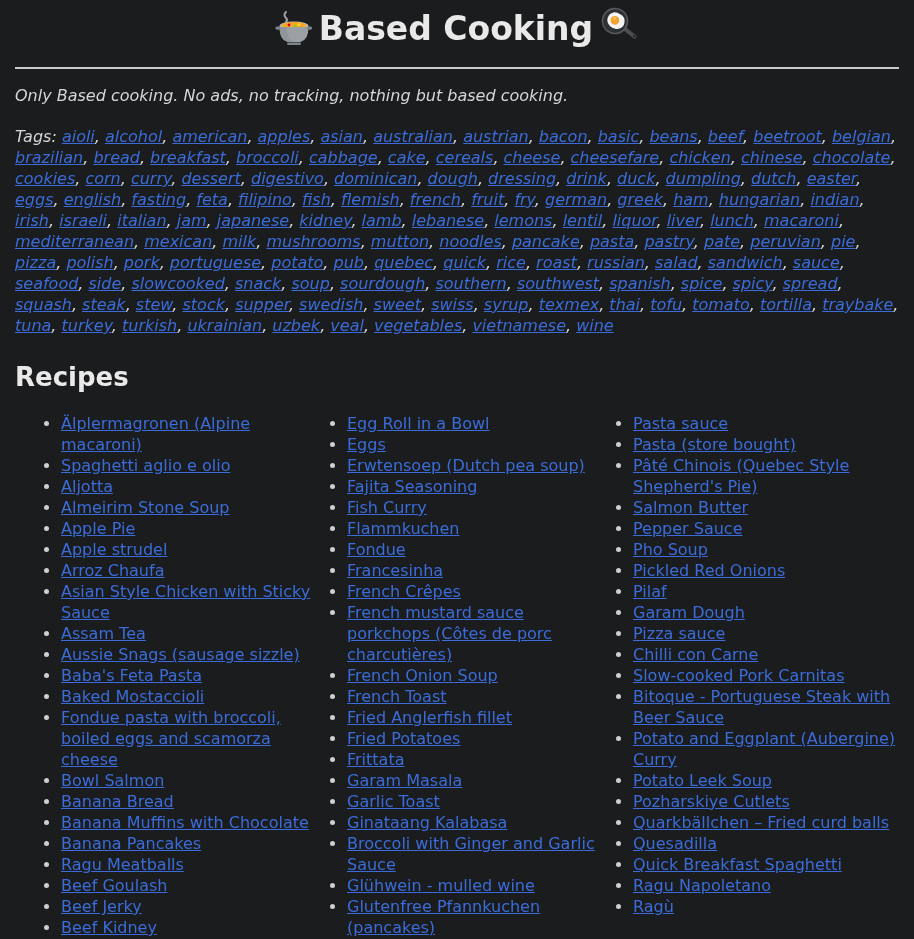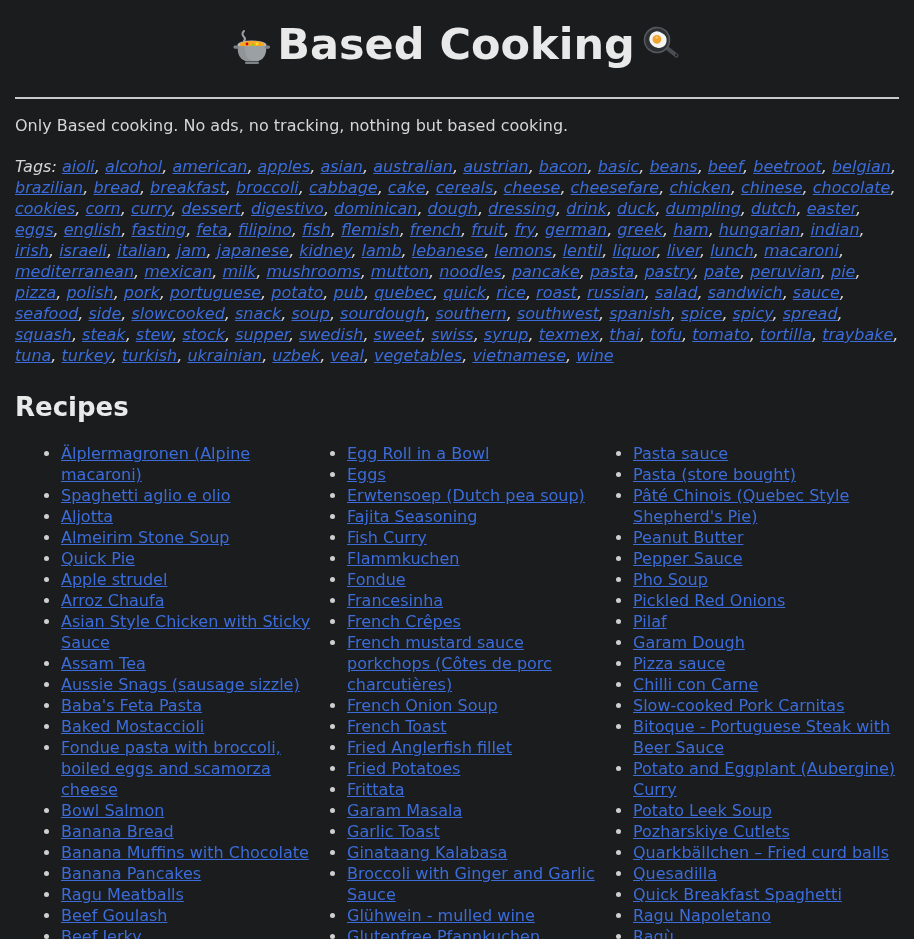--- a/index.html
+++ b/index.html
@@ -4,26 +4,26 @@
 <style>
   html,body{margin:0;padding:0;}
   body{
     width:914px;height:939px;overflow:hidden;
     background:#1a1c1e;color:#d6d6d6;
     font-family:"DejaVu Sans",sans-serif;font-size:16px;
   }
   .container{padding:0 15px;}
   a{color:#3b6cd9;text-decoration:underline;}
   h1{
-    text-align:center;font-size:43px;line-height:44px;
-    margin:22px 0;color:#e9e9e9;font-weight:bold;
+    text-align:center;font-size:33px;line-height:44px;
+    margin:7px 0;color:#e9e9e9;font-weight:bold;
   }
   h1 .emoji{display:inline-block;vertical-align:-9px;margin:0 6px;}
   hr{border:none;border-top:2px solid #c9c9c9;margin:0;}
-  p.tagline{margin:16px 0;line-height:21px;}
+  p.tagline{margin:16px 0;line-height:21px;font-style:italic;}
   p.tags{margin:20px 0 0;font-style:italic;line-height:21px;}
   h2{font-size:26px;line-height:31px;margin:26px 0 8px;color:#e9e9e9;font-weight:bold;}
   .recipes-grid{
     display:grid;grid-template-columns:repeat(3,270px);column-gap:16px;
     margin:17px 0 0 43px;align-items:start;
   }
   ul.recipe-col{
     margin:3px;padding:0;list-style:disc outside;
     line-height:21px;color:#cfcfcf;
   }
@@ -66,21 +66,21 @@
   <p class="tags"><i>Tags: </i><span><a href="#">aioli</a>, <a href="#">alcohol</a>, <a href="#">american</a>, <a href="#">apples</a>, <a href="#">asian</a>, <a href="#">australian</a>, <a href="#">austrian</a>, <a href="#">bacon</a>, <a href="#">basic</a>, <a href="#">beans</a>, <a href="#">beef</a>, <a href="#">beetroot</a>, <a href="#">belgian</a>, <a href="#">brazilian</a>, <a href="#">bread</a>, <a href="#">breakfast</a>, <a href="#">broccoli</a>, <a href="#">cabbage</a>, <a href="#">cake</a>, <a href="#">cereals</a>, <a href="#">cheese</a>, <a href="#">cheesefare</a>, <a href="#">chicken</a>, <a href="#">chinese</a>, <a href="#">chocolate</a>, <a href="#">cookies</a>, <a href="#">corn</a>, <a href="#">curry</a>, <a href="#">dessert</a>, <a href="#">digestivo</a>, <a href="#">dominican</a>, <a href="#">dough</a>, <a href="#">dressing</a>, <a href="#">drink</a>, <a href="#">duck</a>, <a href="#">dumpling</a>, <a href="#">dutch</a>, <a href="#">easter</a>, <a href="#">eggs</a>, <a href="#">english</a>, <a href="#">fasting</a>, <a href="#">feta</a>, <a href="#">filipino</a>, <a href="#">fish</a>, <a href="#">flemish</a>, <a href="#">french</a>, <a href="#">fruit</a>, <a href="#">fry</a>, <a href="#">german</a>, <a href="#">greek</a>, <a href="#">ham</a>, <a href="#">hungarian</a>, <a href="#">indian</a>, <a href="#">irish</a>, <a href="#">israeli</a>, <a href="#">italian</a>, <a href="#">jam</a>, <a href="#">japanese</a>, <a href="#">kidney</a>, <a href="#">lamb</a>, <a href="#">lebanese</a>, <a href="#">lemons</a>, <a href="#">lentil</a>, <a href="#">liquor</a>, <a href="#">liver</a>, <a href="#">lunch</a>, <a href="#">macaroni</a>, <a href="#">mediterranean</a>, <a href="#">mexican</a>, <a href="#">milk</a>, <a href="#">mushrooms</a>, <a href="#">mutton</a>, <a href="#">noodles</a>, <a href="#">pancake</a>, <a href="#">pasta</a>, <a href="#">pastry</a>, <a href="#">pate</a>, <a href="#">peruvian</a>, <a href="#">pie</a>, <a href="#">pizza</a>, <a href="#">polish</a>, <a href="#">pork</a>, <a href="#">portuguese</a>, <a href="#">potato</a>, <a href="#">pub</a>, <a href="#">quebec</a>, <a href="#">quick</a>, <a href="#">rice</a>, <a href="#">roast</a>, <a href="#">russian</a>, <a href="#">salad</a>, <a href="#">sandwich</a>, <a href="#">sauce</a>, <a href="#">seafood</a>, <a href="#">side</a>, <a href="#">slowcooked</a>, <a href="#">snack</a>, <a href="#">soup</a>, <a href="#">sourdough</a>, <a href="#">southern</a>, <a href="#">southwest</a>, <a href="#">spanish</a>, <a href="#">spice</a>, <a href="#">spicy</a>, <a href="#">spread</a>, <a href="#">squash</a>, <a href="#">steak</a>, <a href="#">stew</a>, <a href="#">stock</a>, <a href="#">supper</a>, <a href="#">swedish</a>, <a href="#">sweet</a>, <a href="#">swiss</a>, <a href="#">syrup</a>, <a href="#">texmex</a>, <a href="#">thai</a>, <a href="#">tofu</a>, <a href="#">tomato</a>, <a href="#">tortilla</a>, <a href="#">traybake</a>, <a href="#">tuna</a>, <a href="#">turkey</a>, <a href="#">turkish</a>, <a href="#">ukrainian</a>, <a href="#">uzbek</a>, <a href="#">veal</a>, <a href="#">vegetables</a>, <a href="#">vietnamese</a>, <a href="#">wine</a></span></p>
 
   <h2>Recipes</h2>
 
   <div class="recipes-grid">
     <ul class="recipe-col">
         <li><a href="#">Älplermagronen (Alpine macaroni)</a></li>
         <li><a href="#">Spaghetti aglio e olio</a></li>
         <li><a href="#">Aljotta</a></li>
         <li><a href="#">Almeirim Stone Soup</a></li>
-        <li><a href="#">Quick Pie</a></li>
+        <li><a href="#">Apple Pie</a></li>
         <li><a href="#">Apple strudel</a></li>
         <li><a href="#">Arroz Chaufa</a></li>
         <li><a href="#">Asian Style Chicken with Sticky Sauce</a></li>
         <li><a href="#">Assam Tea</a></li>
         <li><a href="#">Aussie Snags (sausage sizzle)</a></li>
         <li><a href="#">Baba's Feta Pasta</a></li>
         <li><a href="#">Baked Mostaccioli</a></li>
         <li><a href="#">Fondue pasta with broccoli, boiled eggs and scamorza cheese</a></li>
         <li><a href="#">Bowl Salmon</a></li>
         <li><a href="#">Banana Bread</a></li>
@@ -111,21 +111,21 @@
         <li><a href="#">Garlic Toast</a></li>
         <li><a href="#">Ginataang Kalabasa</a></li>
         <li><a href="#">Broccoli with Ginger and Garlic Sauce</a></li>
         <li><a href="#">Glühwein - mulled wine</a></li>
         <li><a href="#">Glutenfree Pfannkuchen (pancakes)</a></li>
       </ul>
     <ul class="recipe-col">
         <li><a href="#">Pasta sauce</a></li>
         <li><a href="#">Pasta (store bought)</a></li>
         <li><a href="#">Pâté Chinois (Quebec Style Shepherd's Pie)</a></li>
-        <li><a href="#">Peanut Butter</a></li>
+        <li><a href="#">Salmon Butter</a></li>
         <li><a href="#">Pepper Sauce</a></li>
         <li><a href="#">Pho Soup</a></li>
         <li><a href="#">Pickled Red Onions</a></li>
         <li><a href="#">Pilaf</a></li>
         <li><a href="#">Garam Dough</a></li>
         <li><a href="#">Pizza sauce</a></li>
         <li><a href="#">Chilli con Carne</a></li>
         <li><a href="#">Slow-cooked Pork Carnitas</a></li>
         <li><a href="#">Bitoque - Portuguese Steak with Beer Sauce</a></li>
         <li><a href="#">Potato and Eggplant (Aubergine) Curry</a></li>

